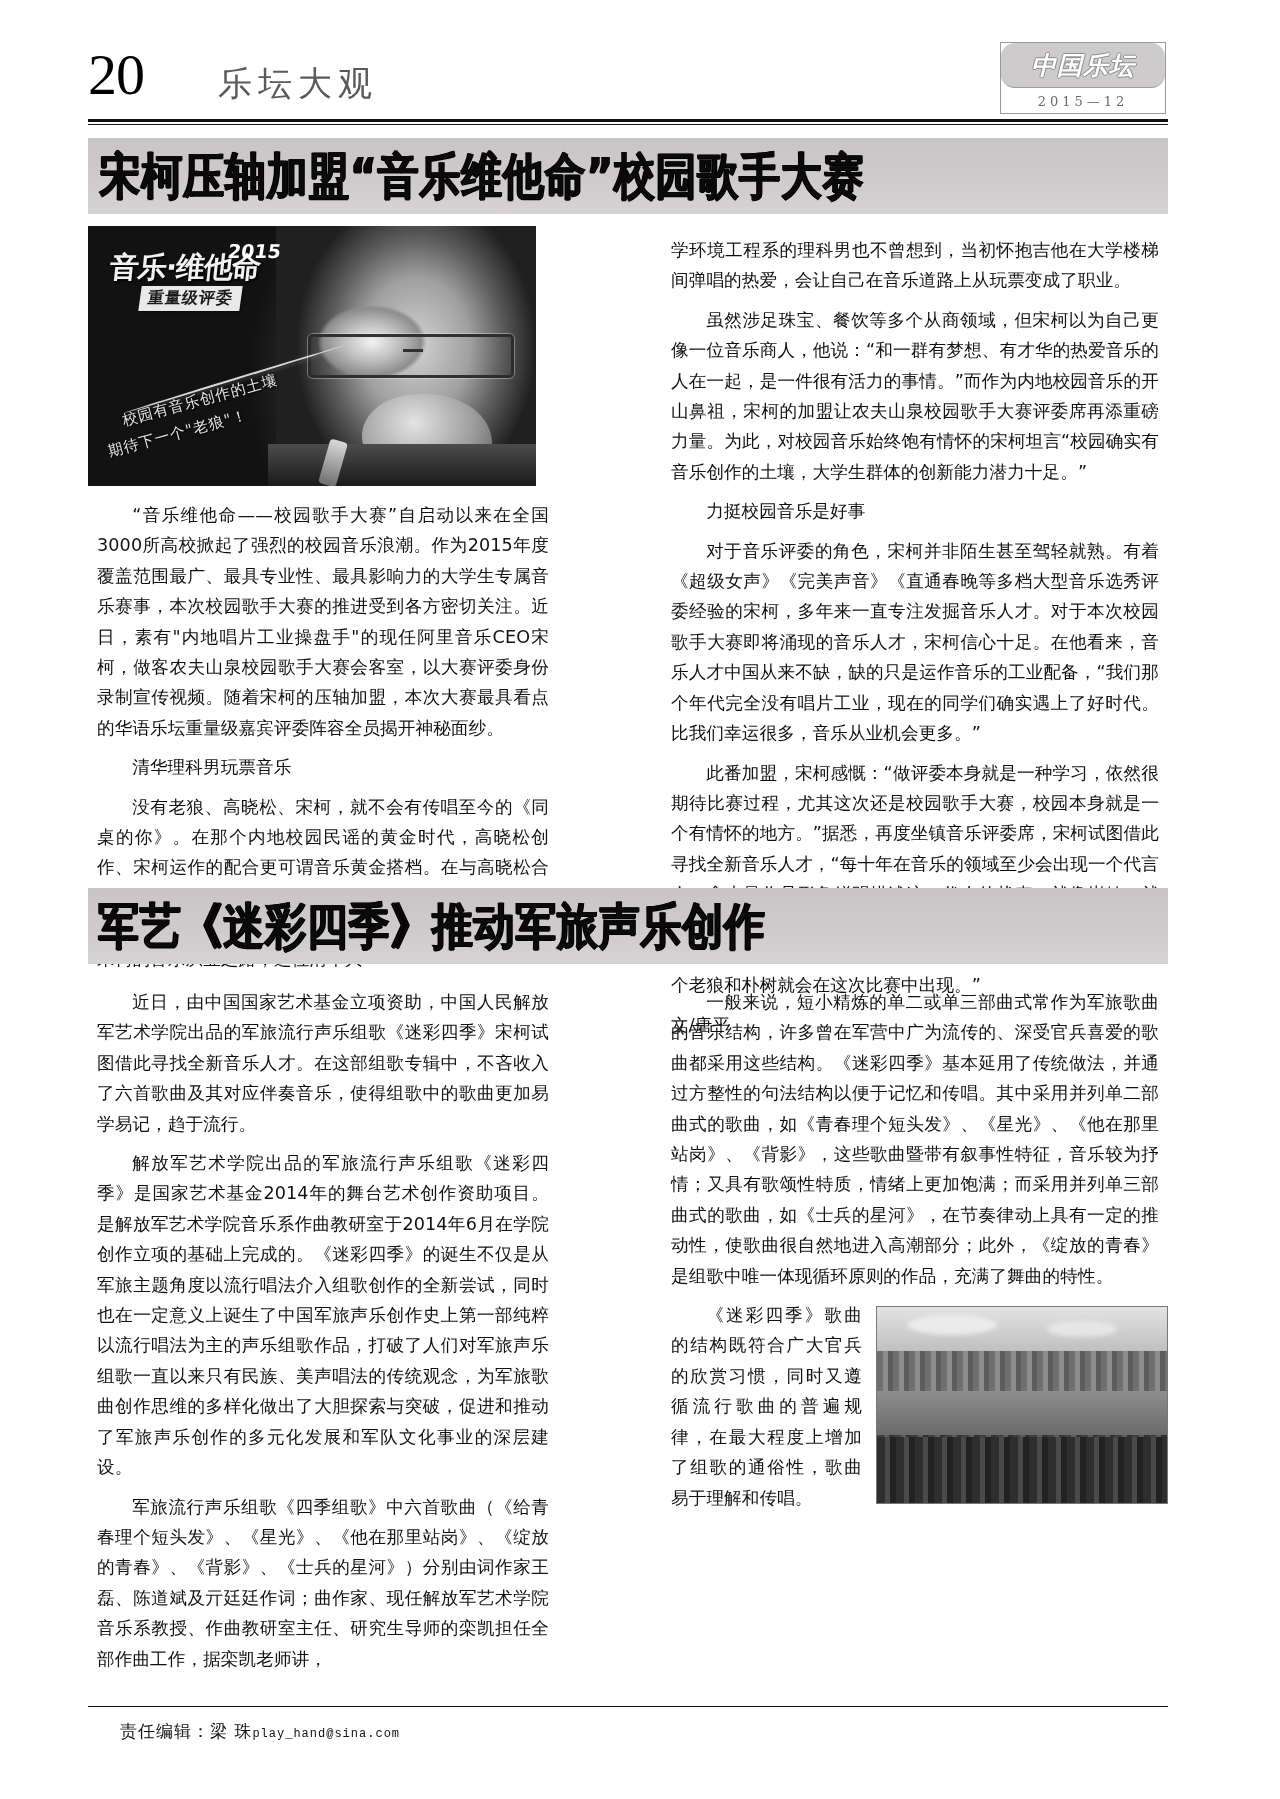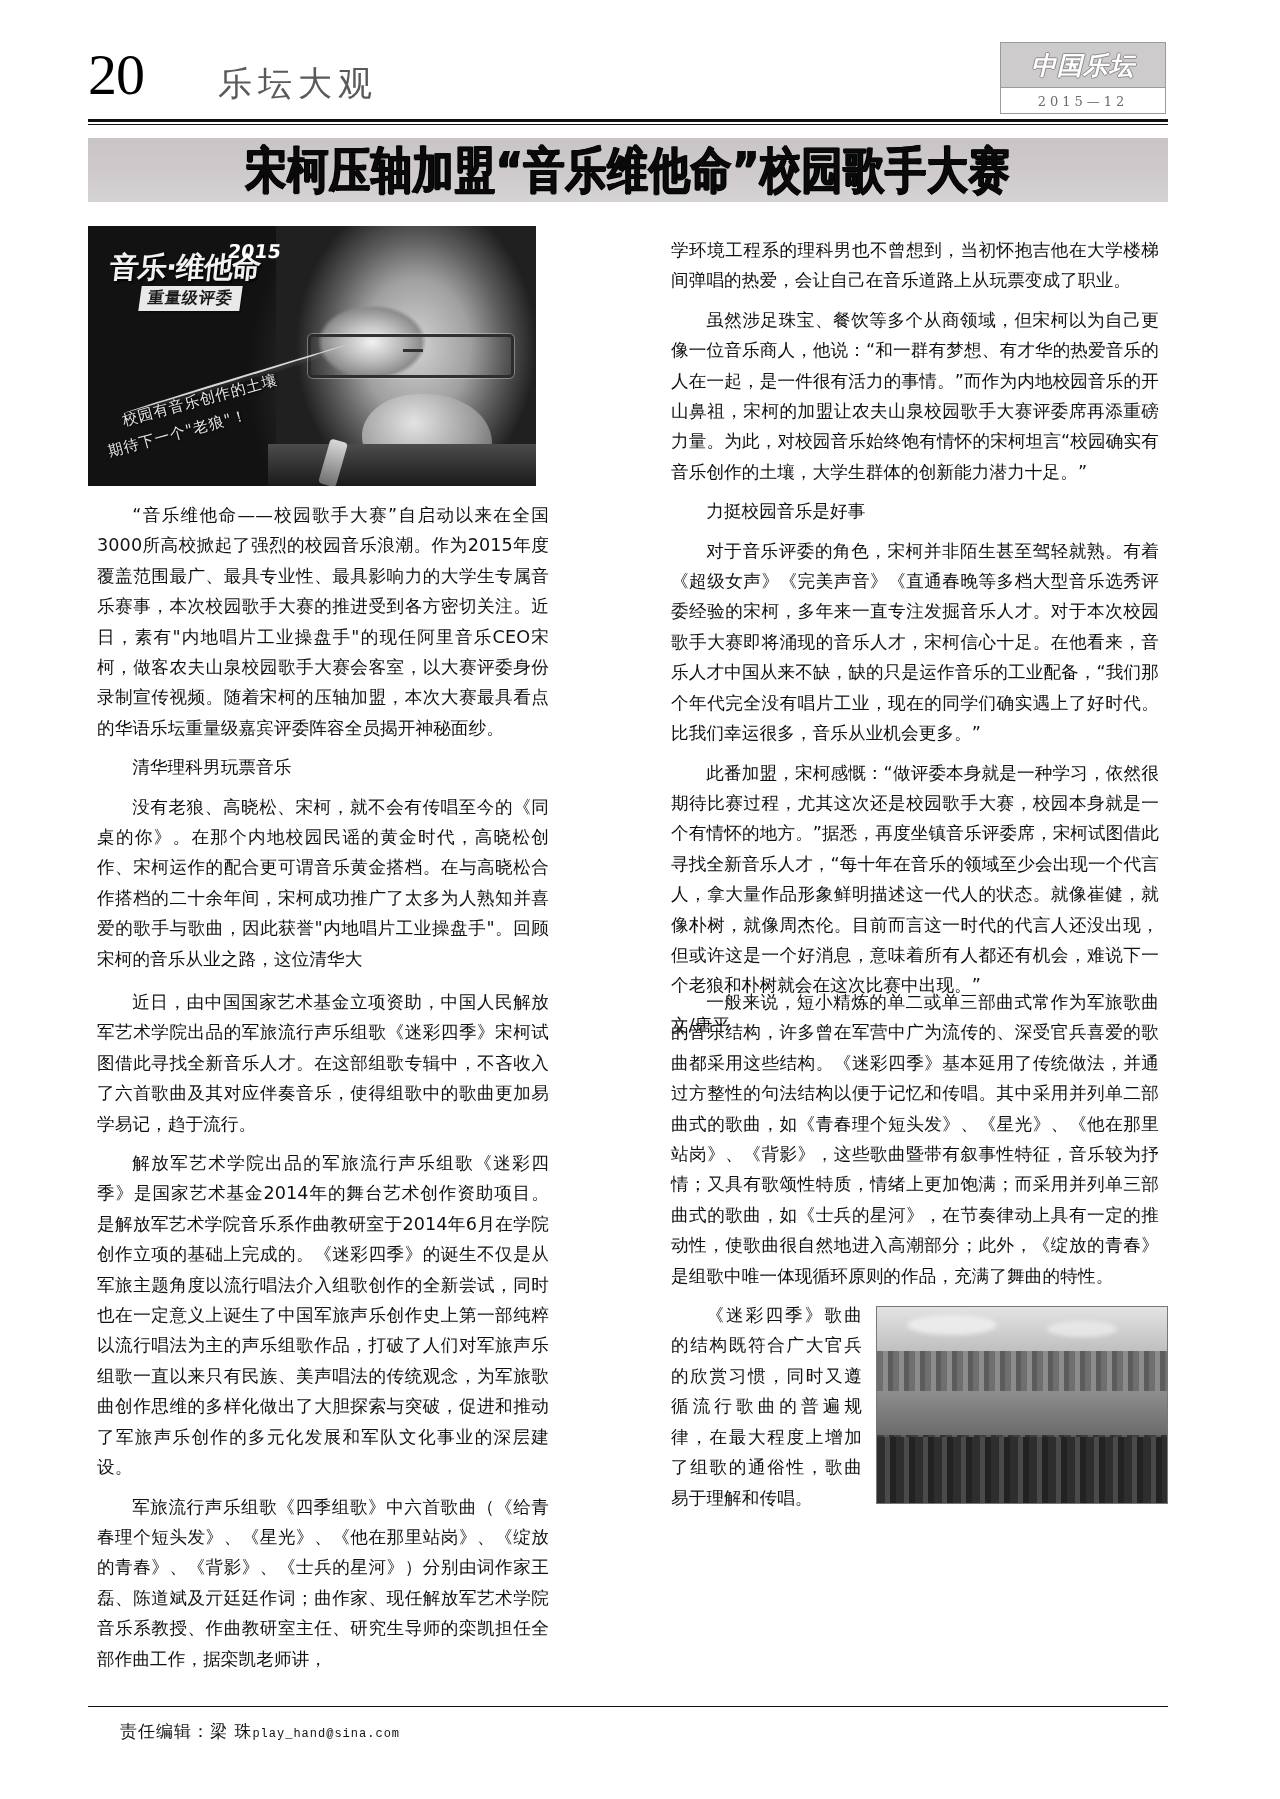--- a/index.html
+++ b/index.html
@@ -33,39 +33,39 @@
     position:absolute;left:1000px;top:42px;width:166px;height:72px;
     border:1px solid #9a9a9a;background:#fff;
     box-sizing:border-box;
   }
   .logo-top{
     height:44px;background:#cdcbcb;border-bottom:1px solid #9a9a9a;
     display:flex;align-items:center;justify-content:center;
     font-family:"DejaVu Serif","Liberation Serif",serif;
     font-size:25px;color:#ffffff;letter-spacing:1px;
     text-shadow:0 1px 0 #8e8c8c,1px 0 0 #8e8c8c,-1px 0 0 #8e8c8c,0 -1px 0 #8e8c8c;
-    font-style:italic;font-weight:bold;
+    font-style:italic;font-weight:bold;border-radius:14px;
   }
   .logo-year{
     height:26px;display:flex;align-items:center;justify-content:center;
     font-family:"DejaVu Serif","Liberation Serif",serif;
     font-size:13px;color:#6b6b6b;letter-spacing:4px;
   }
   .rule-thick{
     position:absolute;left:88px;top:119px;width:1080px;height:3px;background:#111;
   }
   .rule-thin{
     position:absolute;left:88px;top:124px;width:1080px;height:1px;background:#111;
   }
 
   
   .banner{
-    position:absolute;left:88px;width:1080px;height:64px;
+    position:absolute;left:88px;width:1080px;height:76px;
     background:linear-gradient(180deg,#c9c5c7 0%,#cfcbcd 55%,#d6d3d4 100%);
-    display:flex;align-items:center;justify-content:center;
+    display:flex;align-items:center;
     overflow:hidden;
   }
   .banner-text{
     font-family:"DejaVu Sans","Liberation Sans",sans-serif;
     font-weight:bold;
     font-size:42px;
     letter-spacing:1px;
     color:#0a0a0a;
     transform:scaleY(1.18) scaleX(0.97);
     white-space:nowrap;
@@ -266,20 +266,23 @@
     <div class="col a1-right">
       <p>学环境工程系的理科男也不曾想到，当初怀抱吉他在大学楼梯间弹唱的热爱，会让自己在音乐道路上从玩票变成了职业。</p>
       <p class="indent">虽然涉足珠宝、餐饮等多个从商领域，但宋柯以为自己更像一位音乐商人，他说：“和一群有梦想、有才华的热爱音乐的人在一起，是一件很有活力的事情。”而作为内地校园音乐的开山鼻祖，宋柯的加盟让农夫山泉校园歌手大赛评委席再添重磅力量。为此，对校园音乐始终饱有情怀的宋柯坦言“校园确实有音乐创作的土壤，大学生群体的创新能力潜力十足。”</p>
       <p class="subhead">力挺校园音乐是好事</p>
       <p class="indent">对于音乐评委的角色，宋柯并非陌生甚至驾轻就熟。有着《超级女声》《完美声音》《直通春晚等多档大型音乐选秀评委经验的宋柯，多年来一直专注发掘音乐人才。对于本次校园歌手大赛即将涌现的音乐人才，宋柯信心十足。在他看来，音乐人才中国从来不缺，缺的只是运作音乐的工业配备，“我们那个年代完全没有唱片工业，现在的同学们确实遇上了好时代。比我们幸运很多，音乐从业机会更多。”</p>
       <p class="indent">此番加盟，宋柯感慨：“做评委本身就是一种学习，依然很期待比赛过程，尤其这次还是校园歌手大赛，校园本身就是一个有情怀的地方。”据悉，再度坐镇音乐评委席，宋柯试图借此寻找全新音乐人才，“每十年在音乐的领域至少会出现一个代言人，拿大量作品形象鲜明描述这一代人的状态。就像崔健，就像朴树，就像周杰伦。目前而言这一时代的代言人还没出现，但或许这是一个好消息，意味着所有人都还有机会，难说下一个老狼和朴树就会在这次比赛中出现。”</p>
       <p class="byline">文/唐平</p>
     </div>
   </div>
 
+  <div class="banner" id="banner2">
+    <div class="banner-text">军艺《迷彩四季》推动军旅声乐创作</div>
+  </div>
 
   <div class="art2">
     <div class="col a2-left">
       <p class="indent">近日，由中国国家艺术基金立项资助，中国人民解放军艺术学院出品的军旅流行声乐组歌《迷彩四季》宋柯试图借此寻找全新音乐人才。在这部组歌专辑中，不吝收入了六首歌曲及其对应伴奏音乐，使得组歌中的歌曲更加易学易记，趋于流行。</p>
       <p class="indent">解放军艺术学院出品的军旅流行声乐组歌《迷彩四季》是国家艺术基金2014年的舞台艺术创作资助项目。是解放军艺术学院音乐系作曲教研室于2014年6月在学院创作立项的基础上完成的。《迷彩四季》的诞生不仅是从军旅主题角度以流行唱法介入组歌创作的全新尝试，同时也在一定意义上诞生了中国军旅声乐创作史上第一部纯粹以流行唱法为主的声乐组歌作品，打破了人们对军旅声乐组歌一直以来只有民族、美声唱法的传统观念，为军旅歌曲创作思维的多样化做出了大胆探索与突破，促进和推动了军旅声乐创作的多元化发展和军队文化事业的深层建设。</p>
       <p class="indent">军旅流行声乐组歌《四季组歌》中六首歌曲（《给青春理个短头发》、《星光》、《他在那里站岗》、《绽放的青春》、《背影》、《士兵的星河》）分别由词作家王磊、陈道斌及亓廷廷作词；曲作家、现任解放军艺术学院音乐系教授、作曲教研室主任、研究生导师的栾凯担任全部作曲工作，据栾凯老师讲，</p>
     </div>
 
     <div class="col a2-right">
       <p class="indent">一般来说，短小精炼的单二或单三部曲式常作为军旅歌曲的音乐结构，许多曾在军营中广为流传的、深受官兵喜爱的歌曲都采用这些结构。《迷彩四季》基本延用了传统做法，并通过方整性的句法结构以便于记忆和传唱。其中采用并列单二部曲式的歌曲，如《青春理个短头发》、《星光》、《他在那里站岗》、《背影》，这些歌曲暨带有叙事性特征，音乐较为抒情；又具有歌颂性特质，情绪上更加饱满；而采用并列单三部曲式的歌曲，如《士兵的星河》，在节奏律动上具有一定的推动性，使歌曲很自然地进入高潮部分；此外，《绽放的青春》是组歌中唯一体现循环原则的作品，充满了舞曲的特性。</p>

